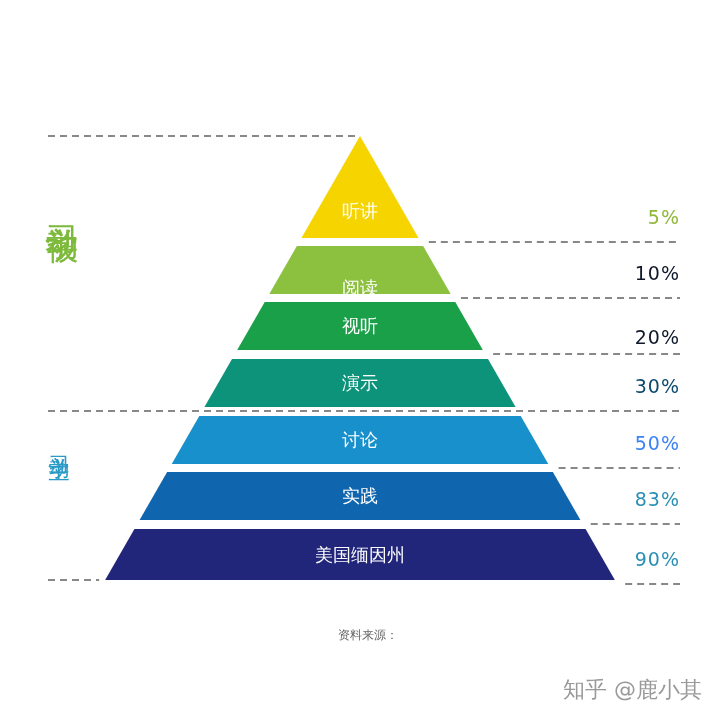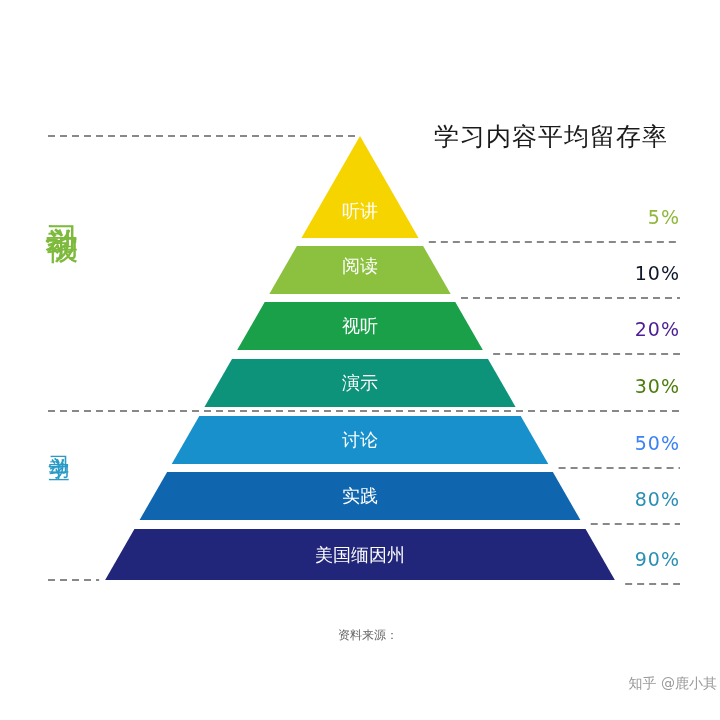--- a/index.html
+++ b/index.html
@@ -6,21 +6,21 @@
   body { width:720px; height:720px; position:relative; overflow:hidden;
          font-family:"DejaVu Sans","Liberation Sans",sans-serif; }
   #stage { position:absolute; left:0; top:0; width:720px; height:720px; }
   .title { position:absolute; left:434px; top:120px; font-size:25px; color:#1a1a1a; letter-spacing:1px; white-space:nowrap; }
   .side-label { position:absolute; writing-mode:vertical-rl; text-orientation:upright; line-height:1; }
   .passive { left:46px; top:204px; font-size:33px; color:#7dba3c; letter-spacing:-1px; }
   .active { left:48px; top:443px; font-size:21px; color:#2a9ac6; letter-spacing:-1px; }
   .pct { position:absolute; right:40px; font-size:19px; letter-spacing:1px; text-align:right; }
   .layer-label { position:absolute; color:#ffffff; font-size:18px; text-align:center; width:200px; margin-left:-100px; left:360px; white-space:nowrap; }
   .source { position:absolute; left:8px; width:720px; text-align:center; color:#666; font-size:12px; }
-  .watermark { position:absolute; right:3px; top:675px; font-size:14px; color:#999; white-space:nowrap; }
+  .watermark { position:absolute; right:18px; top:675px; font-size:22px; color:#999; white-space:nowrap; }
 </style>
 </head>
 <body>
 
 <div id="stage">
   <svg id="pyr" width="720" height="720" style="position:absolute;left:0;top:0">
       <line x1="48" x2="356" y1="136" y2="136" stroke="#888" stroke-width="2" stroke-dasharray="7 5"></line>
       <line x1="48" x2="680" y1="411" y2="411" stroke="#888" stroke-width="2" stroke-dasharray="7 5"></line>
       <line x1="48" x2="99.14400000000003" y1="580" y2="580" stroke="#888" stroke-width="2" stroke-dasharray="7 5"></line>
       <polygon points="360,136 418.548,238 301.452,238" fill="#f5d400"></polygon>
@@ -31,38 +31,37 @@
       <line x1="493.132" x2="680" y1="354" y2="354" stroke="#888" stroke-width="2" stroke-dasharray="7 5"></line>
       <polygon points="231.99800000000002,359 488.00199999999995,359 515.554,407 204.44600000000003,407" fill="#0e937b"></polygon>
       <polygon points="199.28,416 520.72,416 548.2719999999999,464 171.728,464" fill="#1890cb"></polygon>
       <line x1="558.568" x2="680" y1="468" y2="468" stroke="#888" stroke-width="2" stroke-dasharray="7 5"></line>
       <polygon points="167.13600000000002,472 552.864,472 580.4159999999999,520 139.584,520" fill="#0f65ae"></polygon>
       <line x1="590.712" x2="680" y1="524" y2="524" stroke="#888" stroke-width="2" stroke-dasharray="7 5"></line>
       <polygon points="134.418,529 585.582,529 614.856,580 105.14400000000003,580" fill="#21267a"></polygon>
       <line x1="625.152" x2="680" y1="584" y2="584" stroke="#888" stroke-width="2" stroke-dasharray="7 5"></line>
     </svg>
 
-  <div class="title">学习内容平均留存率</div>
 
   <div class="side-label passive">被动学习</div>
   <div class="side-label active">主动学习</div>
 
   <div id="labels">
       <div class="layer-label" style="top: 199px;">听讲</div>
       <div class="pct" style="top: 206px; color: rgb(143, 184, 58);">5%</div>
-      <div class="layer-label" style="top: 254px; font-family: Liberation Mono, monospace;">阅读</div>
+      <div class="layer-label" style="top: 276px; font-family: Liberation Mono, monospace;">阅读</div>
       <div class="pct" style="top: 262px; color: #0f172a;">10%</div>
       <div class="layer-label" style="top: 314px;">视听</div>
-      <div class="pct" style="top: 318px; color: #4c1d95;">20%</div>
+      <div class="pct" style="top: 326px; color: #0f172a;">20%</div>
       <div class="layer-label" style="top: 371px;">演示</div>
-      <div class="pct" style="top: 375px; color: #4d7c0f;">30%</div>
+      <div class="pct" style="top: 375px; color: #0c4a6e;">30%</div>
       <div class="layer-label" style="top: 428px;">讨论</div>
       <div class="pct" style="top: 432px; color: #3b82f6;">50%</div>
       <div class="layer-label" style="top: 484px;">实践</div>
-      <div class="pct" style="top: 488px; color: rgb(42, 143, 181);">80%</div>
+      <div class="pct" style="top: 488px; color: rgb(42, 143, 181);">83%</div>
       <div class="layer-label" style="top: 542.5px;">美国缅因州</div>
       <div class="pct" style="top: 548px; color: rgb(42, 143, 181);">90%</div>
     </div>
 
   <div class="source" style="top:627px">资料来源：</div>
 
   <div class="watermark">知乎 @鹿小其</div>
 </div>
 
 </body></html>

